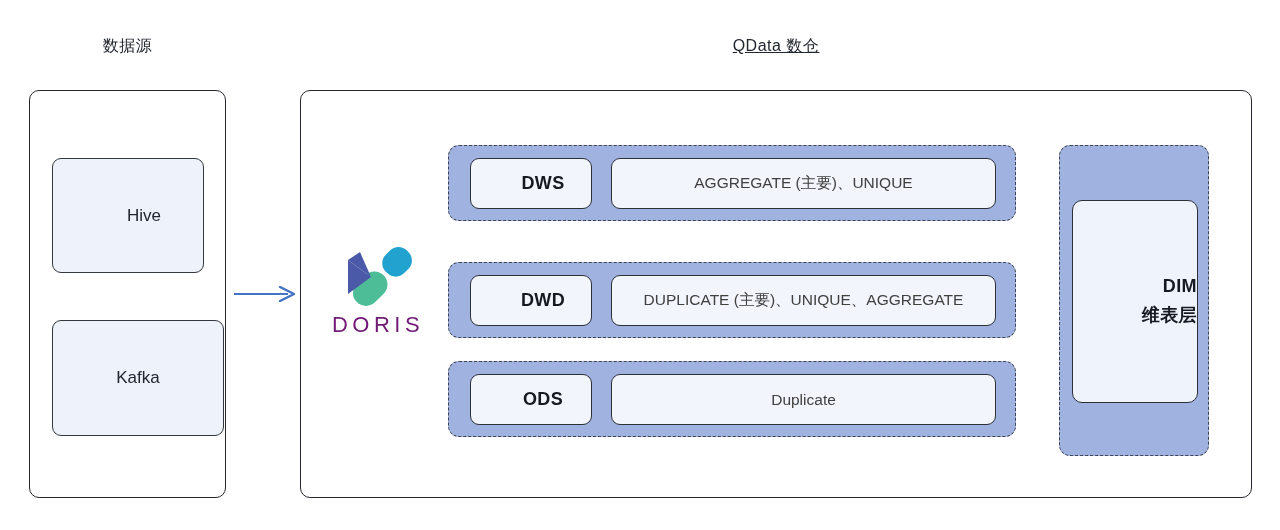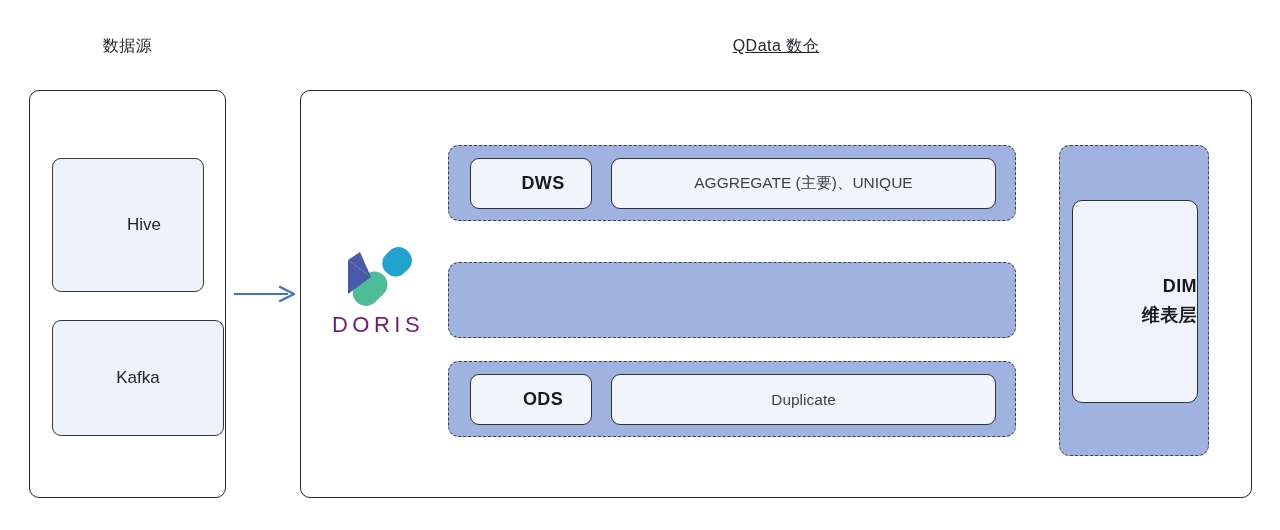--- a/index.html
+++ b/index.html
@@ -75,21 +75,21 @@
     display: flex;
     align-items: center;
     justify-content: center;
     font-size: 17px;
     color: #22262e;
   }
   #src-hive {
     left: 52px;
     top: 158px;
     width: 152px;
-    height: 134px;
+    height: 115px;
     padding-left: 32px;
   }
   #src-kafka {
     left: 52px;
     top: 320px;
     width: 172px;
     height: 116px;
   }
 
   
@@ -244,20 +244,22 @@
     </svg>
     <div id="doris-wordmark">DORIS</div>
   </div>
 
   <div class="layer-row" id="layer-dws">
     <div class="layer-key">DWS</div>
     <div class="layer-value">AGGREGATE (主要)、UNIQUE</div>
   </div>
 
   <div class="layer-row" id="layer-dwd">
+    <div class="layer-key">DWD</div>
+    <div class="layer-value">DUPLICATE (主要)、UNIQUE、AGGREGATE</div>
   </div>
 
   <div class="layer-row" id="layer-ods">
     <div class="layer-key">ODS</div>
     <div class="layer-value">Duplicate</div>
   </div>
 
   <div id="dim-container"></div>
   <div id="dim-box">
     <span>DIM</span>

